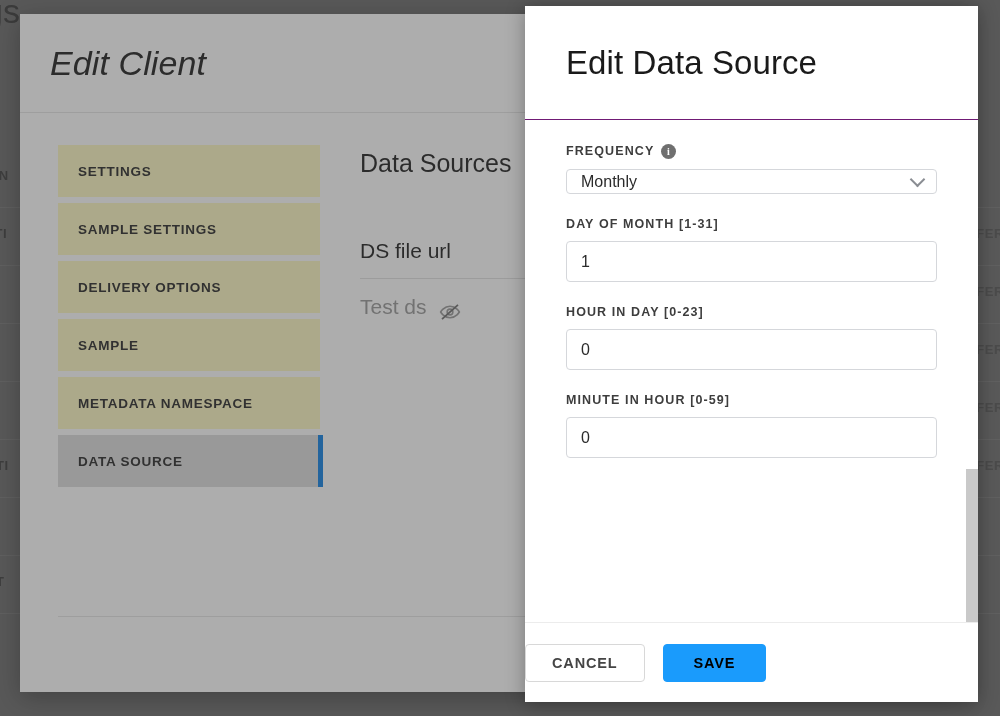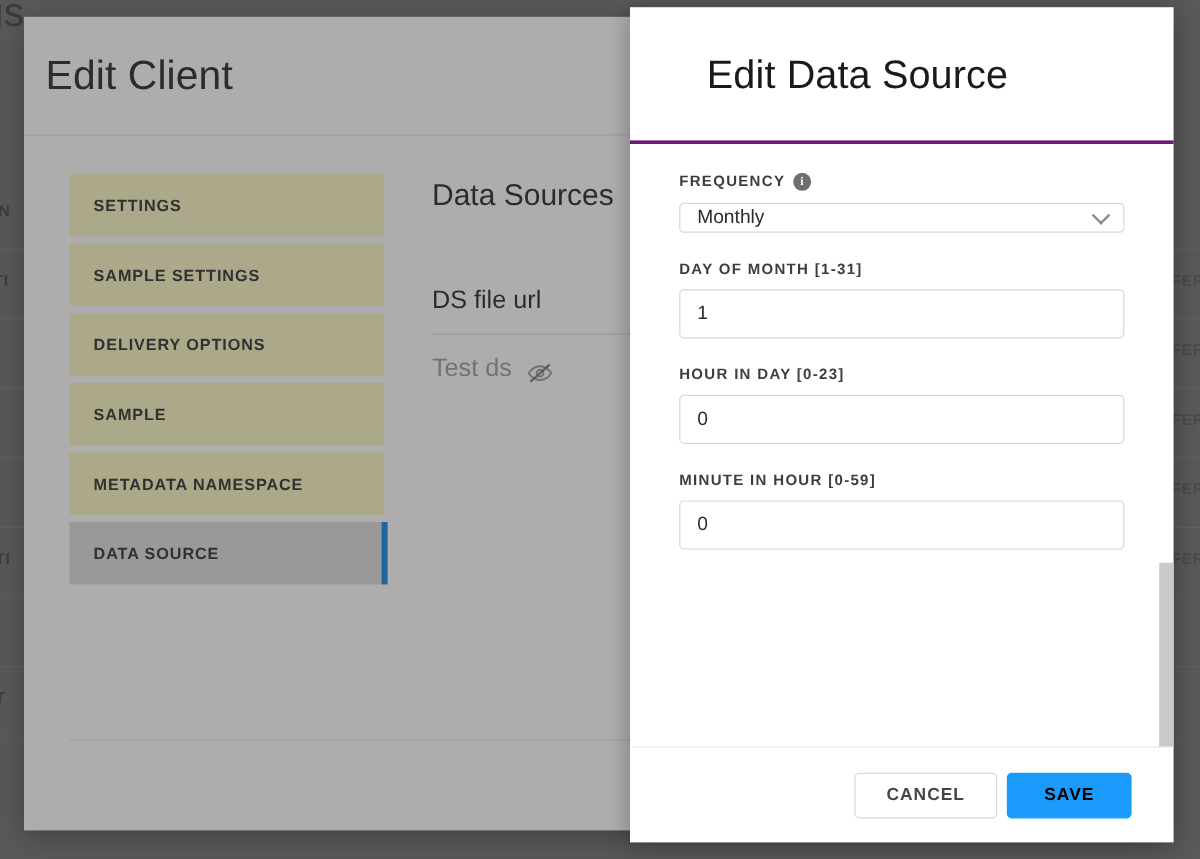--- a/index.html
+++ b/index.html
@@ -44,22 +44,23 @@
   .client-dialog {
     position: absolute; left: 20px; top: 14px;
     width: 940px; height: 678px;
     background: #ffffff;
     box-shadow: 0 6px 24px rgba(0,0,0,.35);
     overflow: hidden;
   }
   .client-header {
     height: 99px;
     display: flex; align-items: center;
-    padding: 0 18px;
+    padding: 0 30px;
     border-bottom: 1px solid #e6e6e6;
+    font-style: italic;
   }
   .client-title {
     font-size: 34px; color: #212121; font-weight: 400;
     letter-spacing: .1px;
   }
   .client-body {
     display: flex;
     height: 503px;
     padding: 32px 38px 0 38px;
   }
@@ -115,22 +116,22 @@
   .drawer {
     position: absolute; right: 22px; top: 6px;
     width: 453px; height: 696px;
     background: #ffffff;
     box-shadow: 0 2px 18px rgba(0,0,0,.3);
     display: flex; flex-direction: column;
   }
   .drawer-header {
     height: 114px; flex: 0 0 114px;
     display: flex; align-items: center;
-    padding: 0 64px;
-    border-bottom: 3px solid #701a75;
+    padding: 0 41px;
+    border-bottom: 1px solid #701a75;
   }
   .drawer-title {
     font-size: 33px; color: #1a1a1a; font-weight: 400;
     letter-spacing: .1px;
   }
   .drawer-body {
     flex: 1;
     padding: 24px 41px 20px 41px;
     position: relative;
     overflow: hidden;
@@ -188,23 +189,23 @@
     margin-bottom: 4px;
   }
   .checkbox svg { display: block; }
   .check-label {
     font-size: 15.5px; color: #3a3a3a; line-height: 21px;
     max-width: 350px;
   }
   .drawer-footer {
     height: 80px; flex: 0 0 80px;
     border-top: 1px solid #ececec;
-    display: flex; align-items: center; justify-content: flex-end;
+    display: flex; align-items: center; justify-content: flex-start;
     padding-right: 35px;
-    gap: 8px;
+    gap: 18px;
   }
   .btn {
     height: 38px;
     padding: 0 26px;
     border-radius: 4px;
     font-size: 14.5px; font-weight: bold; letter-spacing: .85px;
     display: flex; align-items: center; justify-content: center;
     cursor: pointer;
     font-family: "Liberation Sans", sans-serif;
   }

